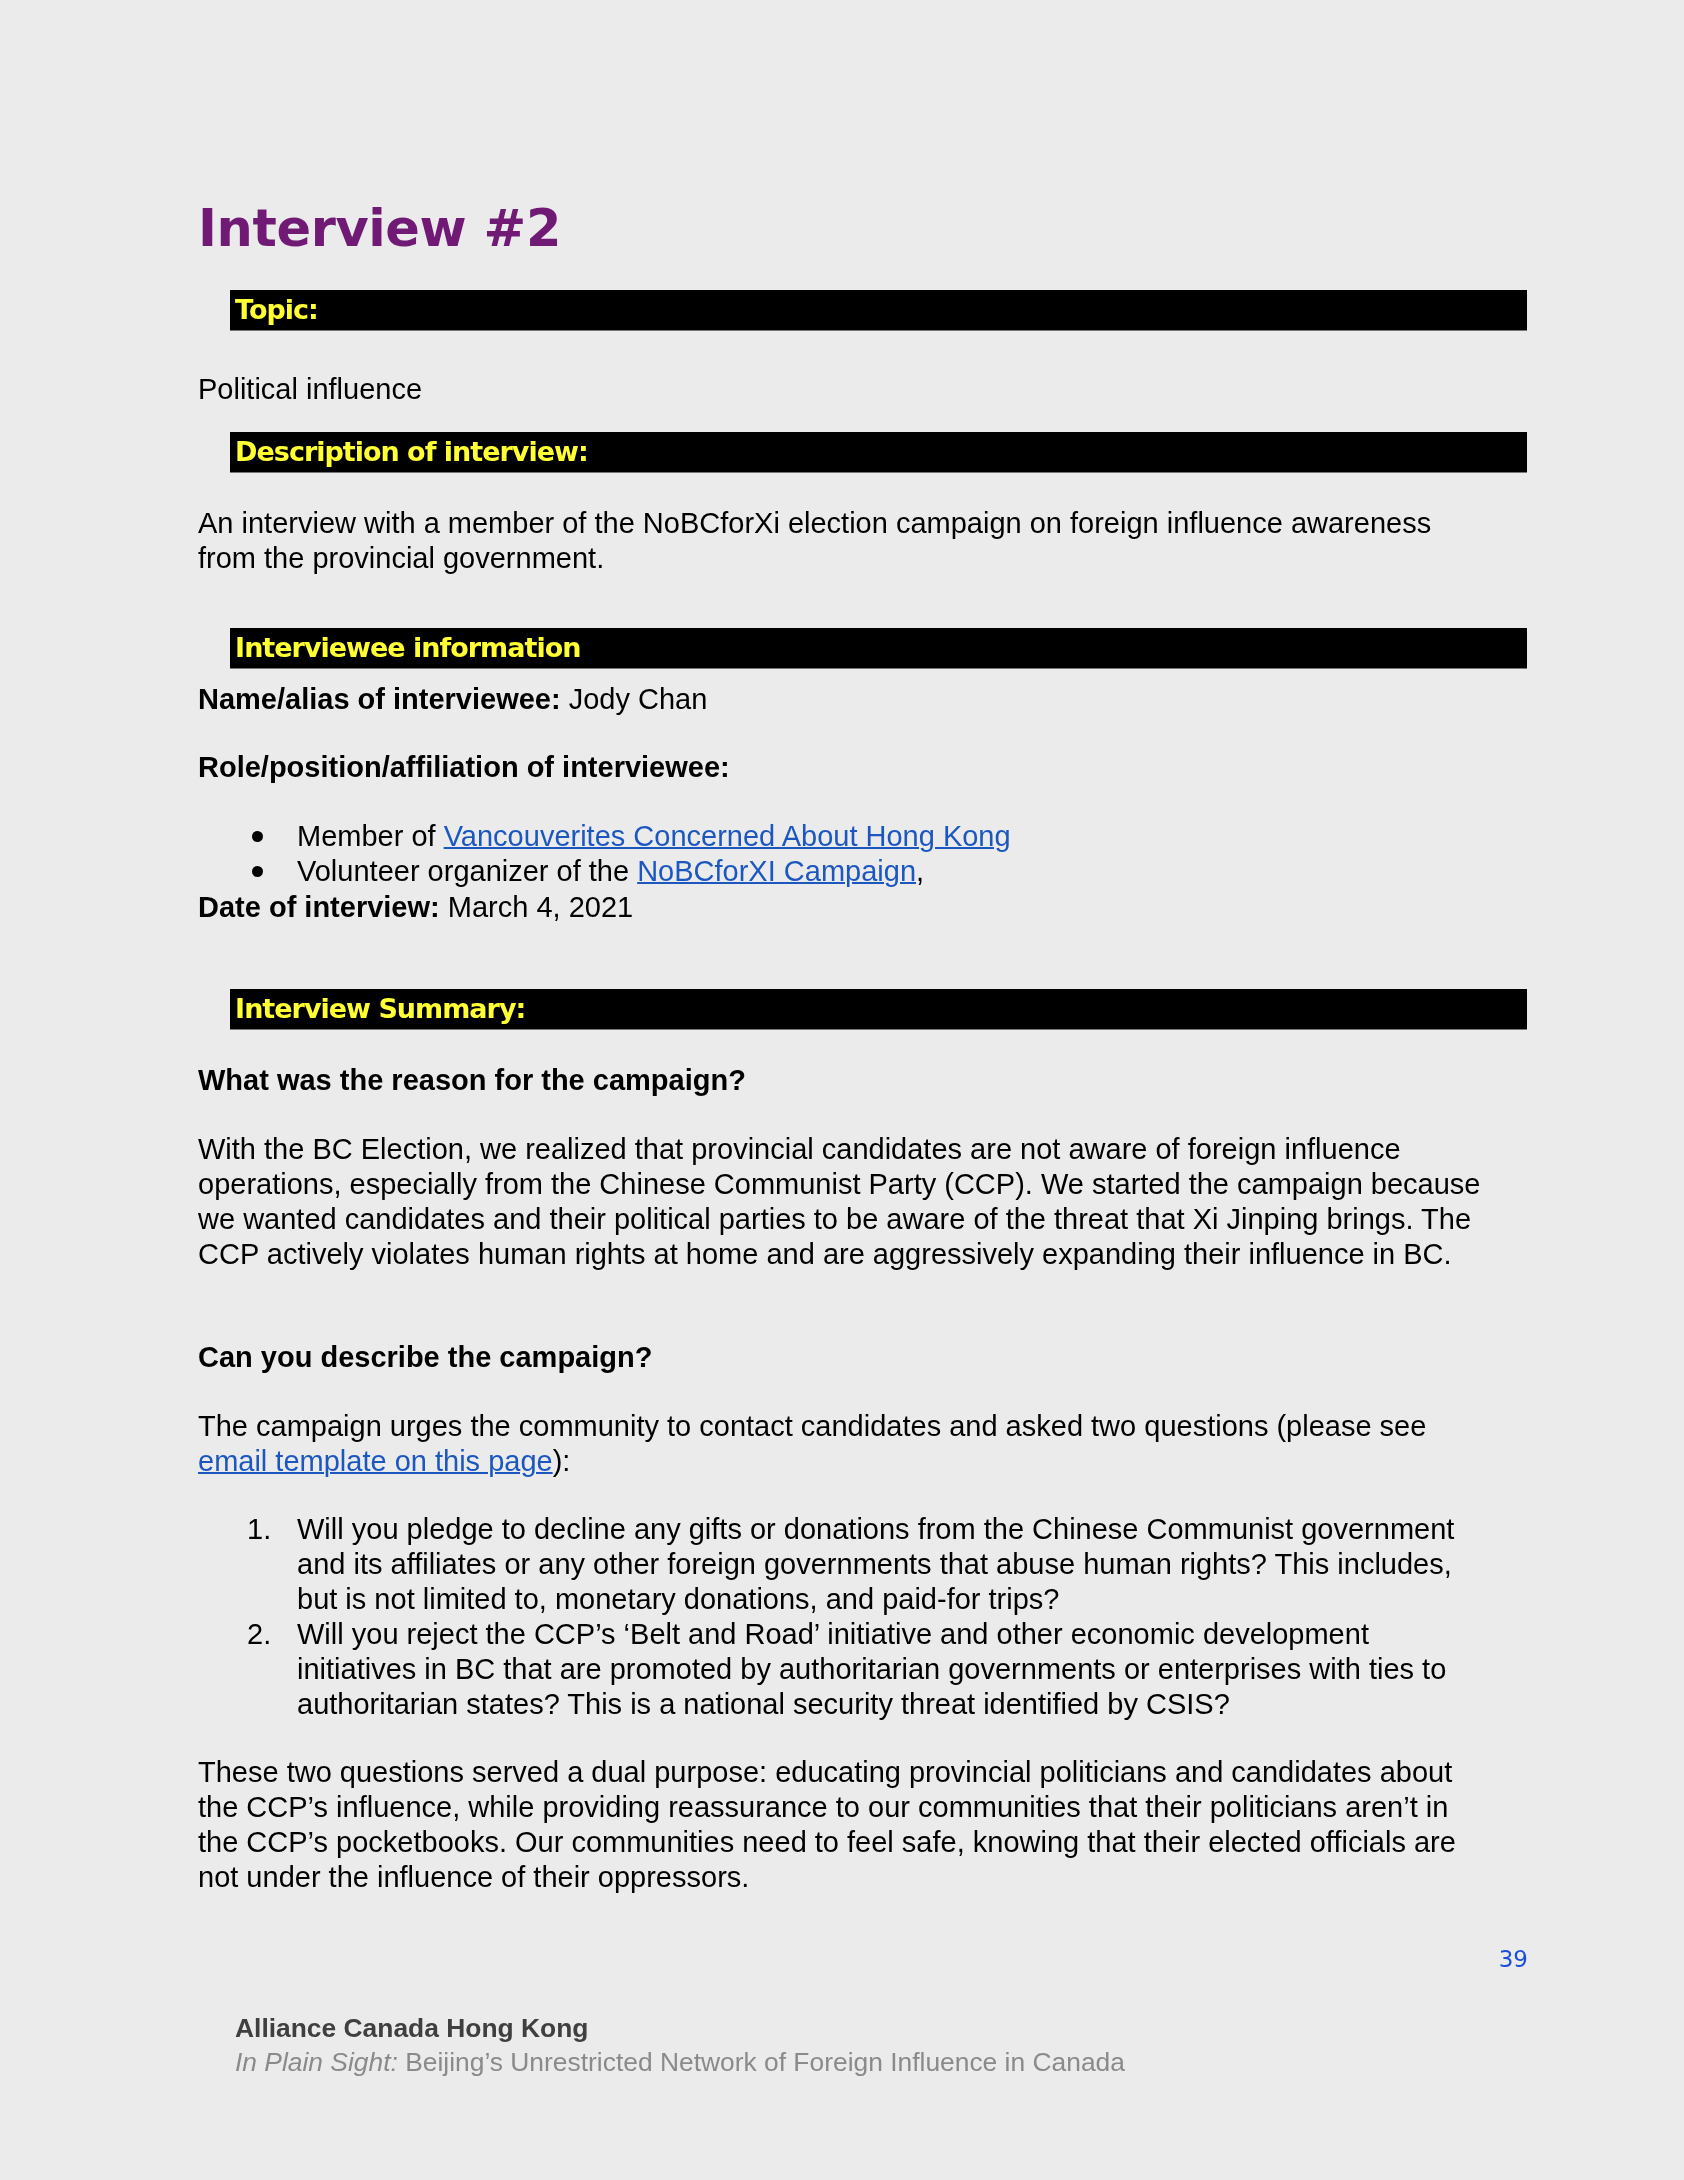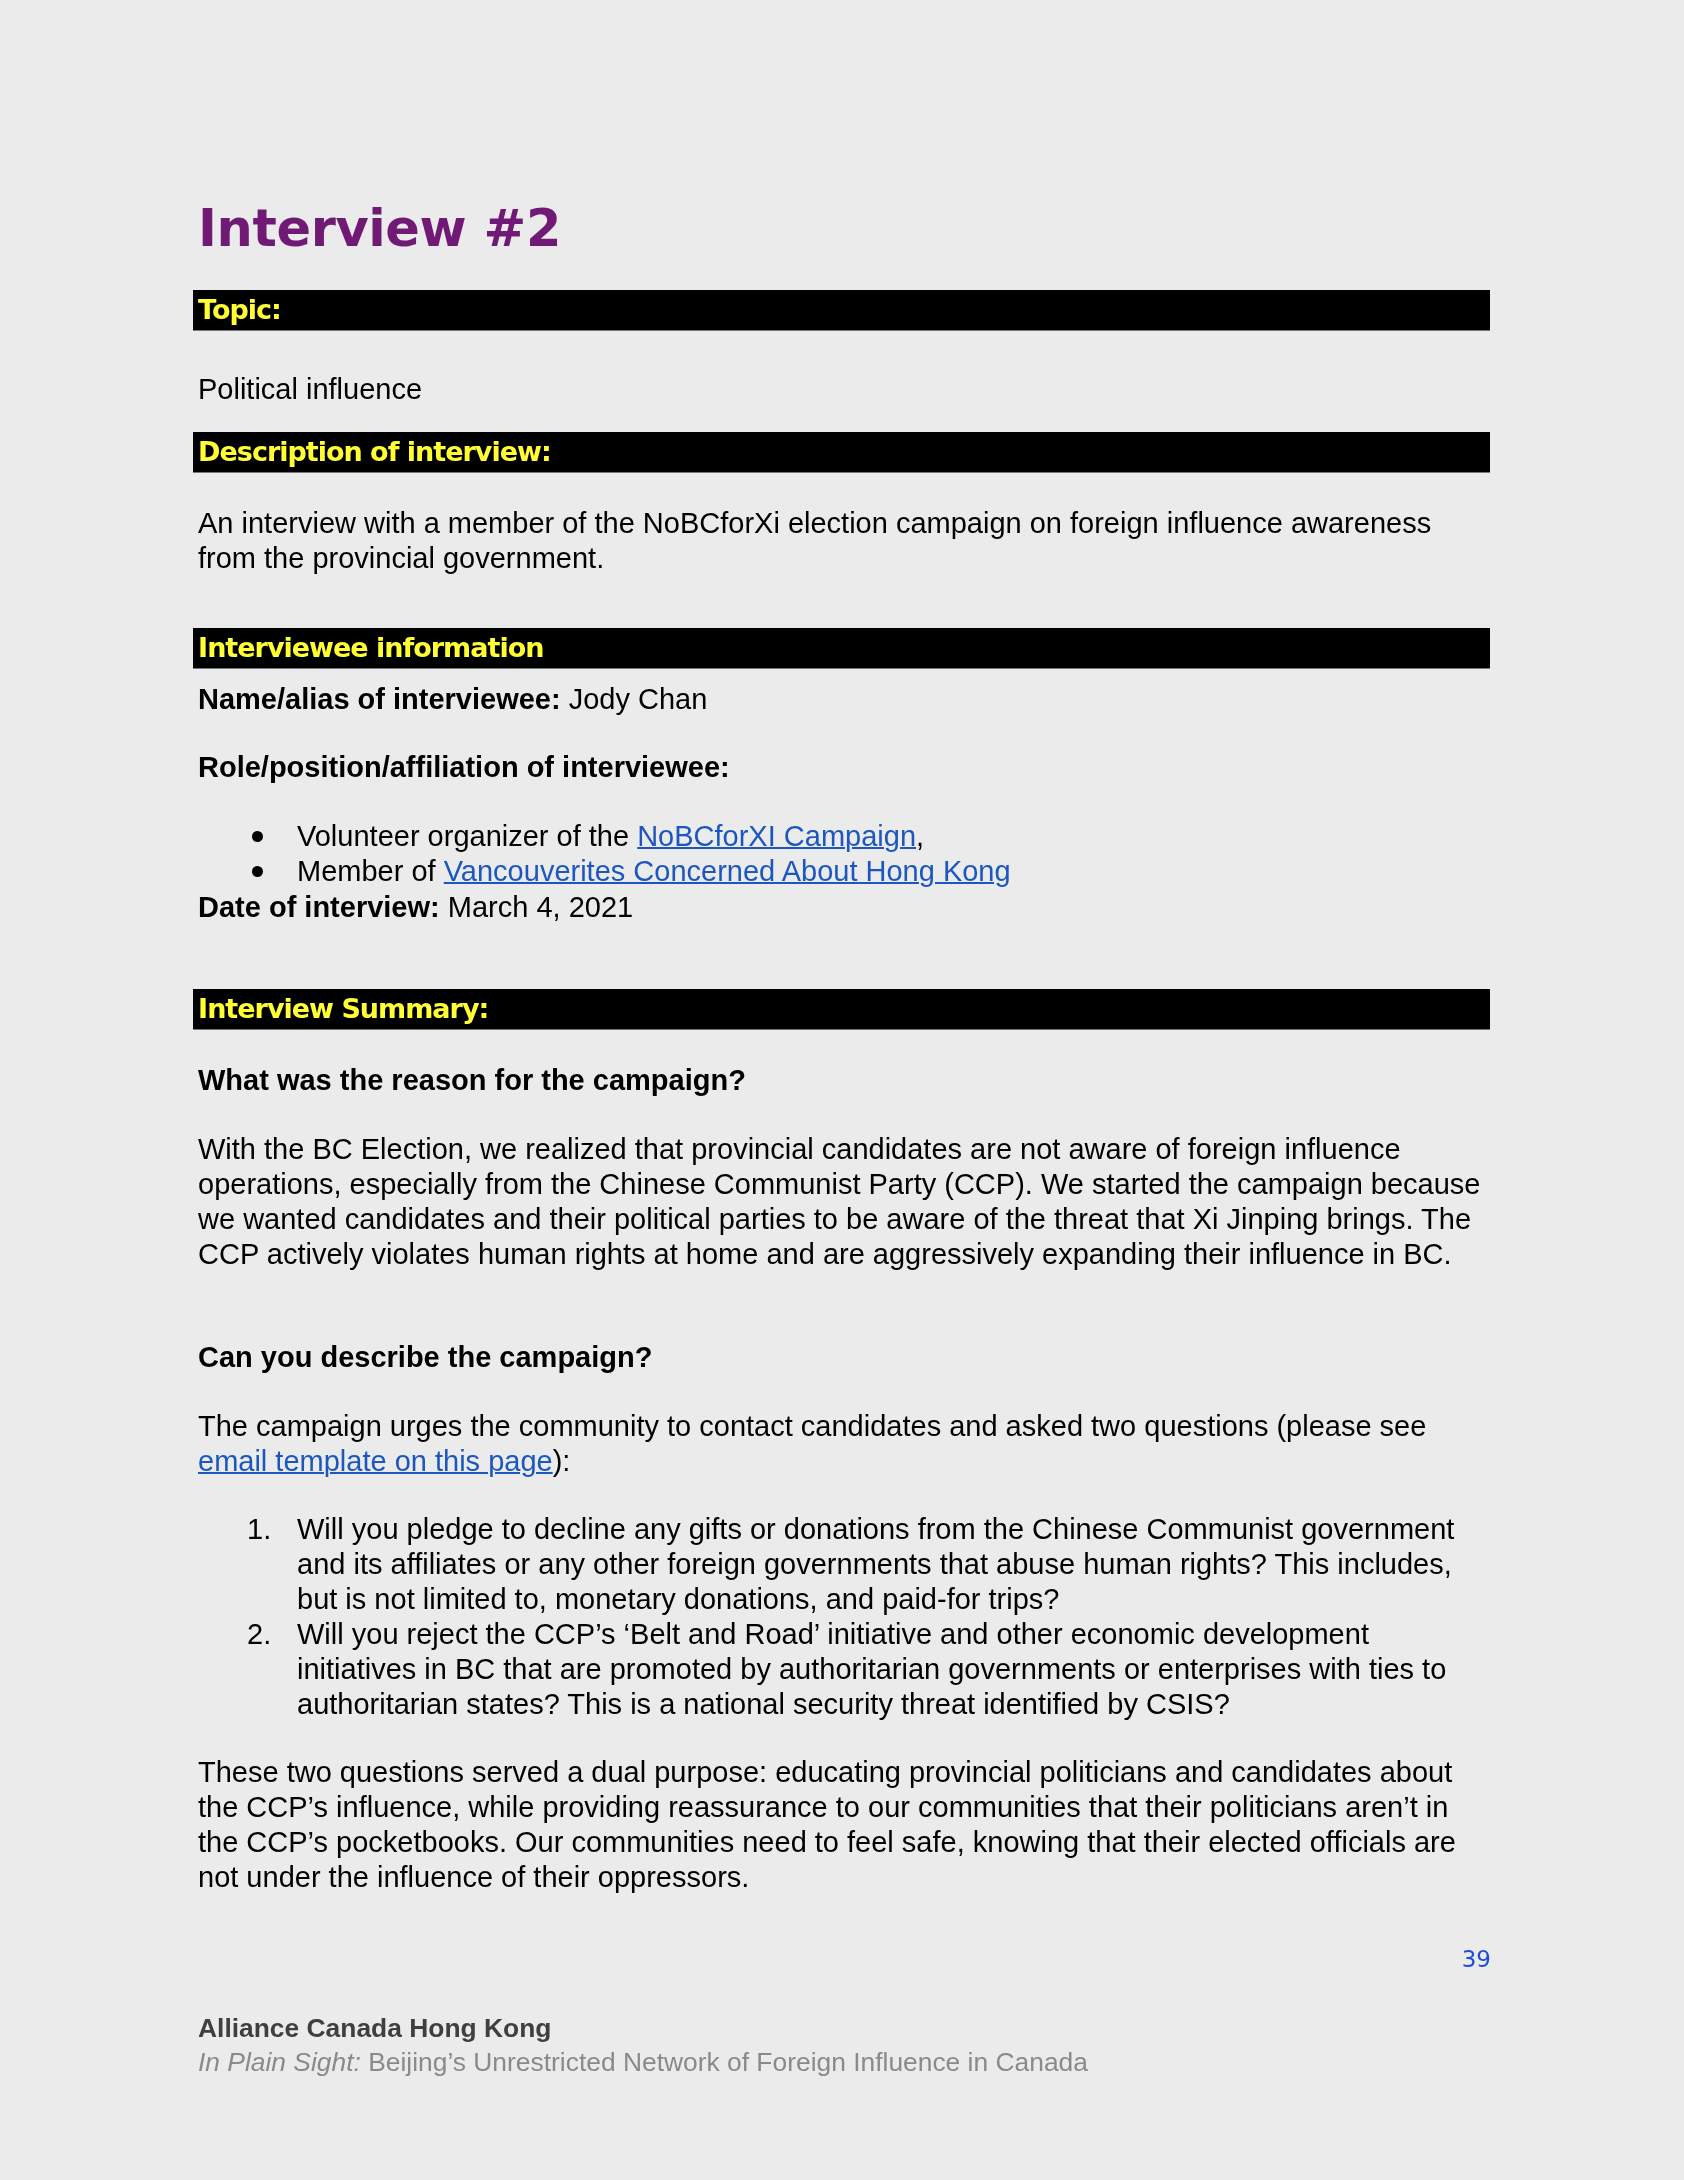--- a/index.html
+++ b/index.html
@@ -4,21 +4,21 @@
 <style>
   html, body { margin: 0; padding: 0; }
   body {
     width: 1685px; height: 2181px;
     background: #ebebeb;
     position: relative;
     overflow: hidden;
     font-family: "Liberation Sans", sans-serif;
     color: #000;
   }
-  .abs { position: absolute; }
+  .abs { position: absolute; margin-left: 37px; }
   .title {
     left: 198px; top: 198px;
     font-family: "DejaVu Sans", sans-serif;
     font-weight: bold;
     font-size: 51px;
     color: #701a75;
     letter-spacing: -0.4px;
     line-height: 61px;
     margin: 0;
   }
@@ -83,24 +83,24 @@
 
 <div class="abs bar" style="top:628px;padding-left:31px;">
   <span>Interviewee information</span>
 </div>
 <p class="abs txt" style="top:682px;"><span class="b">Name/alias of interviewee:</span><span> Jody Chan</span></p>
 
 <p class="abs txt b" style="top:750px;">Role/position/affiliation of interviewee:</p>
 
 <ul class="abs txt list" style="top:819px;">
   <li>
-    <span class="bullet"></span><span>Volunteer organizer of the </span><a class="link">NoBCforXI Campaign</a><span>,</span>
+    <span class="bullet"></span><span>Member of </span><a class="link">Vancouverites Concerned About Hong Kong</a><span></span>
   </li>
   <li>
-    <span class="bullet"></span><span>Member of </span><a class="link">Vancouverites Concerned About Hong Kong</a><span></span>
+    <span class="bullet"></span><span>Volunteer organizer of the </span><a class="link">NoBCforXI Campaign</a><span>,</span>
   </li>
 </ul>
 
 <p class="abs txt" style="top:890px;"><span class="b">Date of interview:</span><span> March 4, 2021</span></p>
 
 <div class="abs bar" style="top:989px;">
   <span>Interview Summary:</span>
 </div>
 
 <p class="abs txt b" style="top:1063px;">What was the reason for the campaign?</p>

